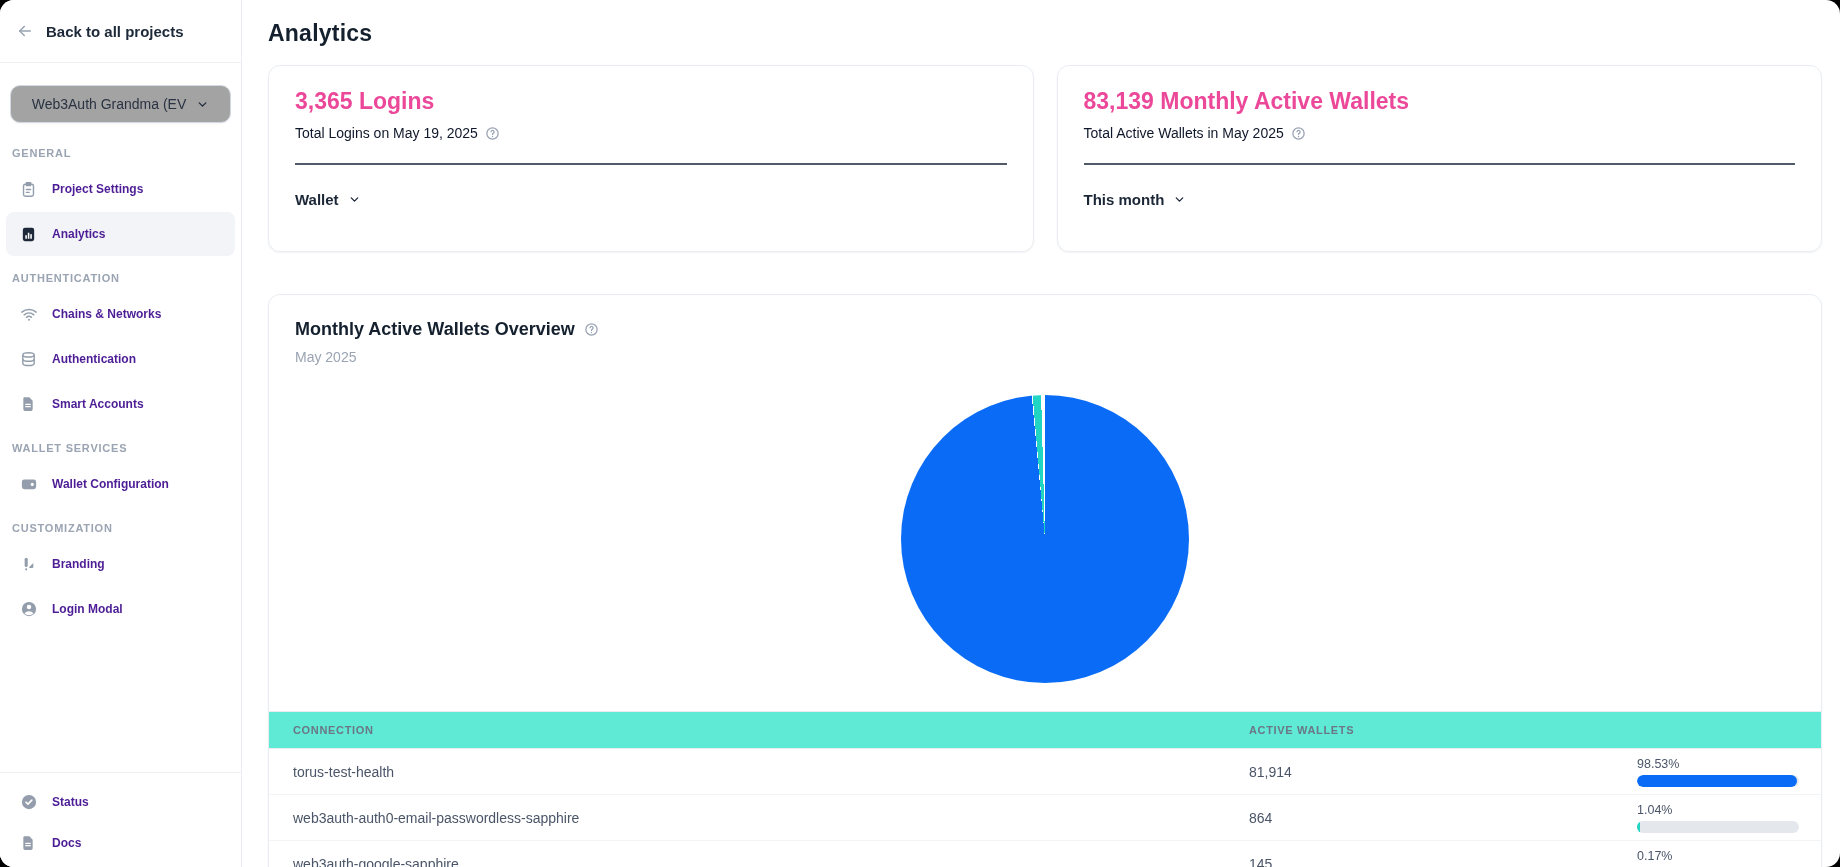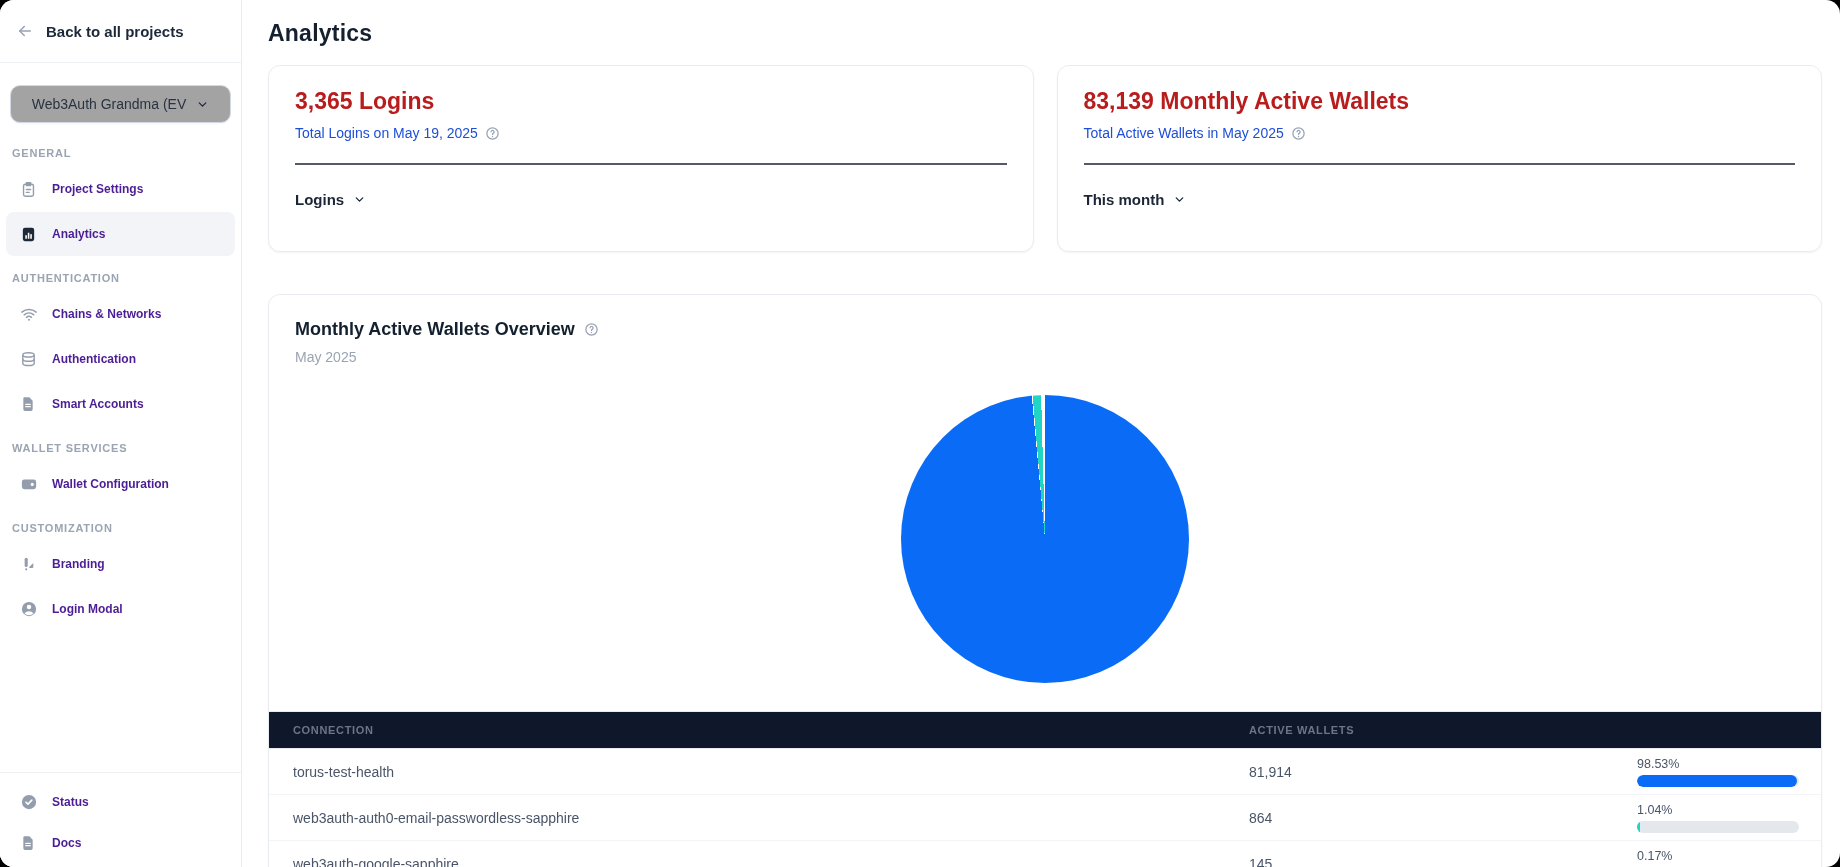--- a/index.html
+++ b/index.html
@@ -44,38 +44,38 @@
   }
   .sidebar-footer .nav-item { height:40px; }
   
   .main { flex:1; padding:0 18px 0 26px; overflow:hidden; }
   .page-title { margin-top:20px; font-size:23px; font-weight:800; color:#14202e; letter-spacing:.01em; }
   .cards { display:grid; grid-template-columns:1fr 1fr; gap:23px; margin-top:18px; }
   .stat-card {
     height:187px; border:1px solid #e9edf2; border-radius:12px; background:#fff;
     padding:22px 26px; box-shadow:0 1px 2px rgba(16,24,40,.05);
   }
-  .stat-card h2 { font-size:23px; font-weight:700; color:#b91c1c; }
-  .card-sub { margin-top:10px; display:flex; align-items:center; gap:7px; font-size:14px; color:#1d4ed8; }
+  .stat-card h2 { font-size:23px; font-weight:700; color:#ec4899; }
+  .card-sub { margin-top:10px; display:flex; align-items:center; gap:7px; font-size:14px; color:#0f172a; }
   .card-divider { margin-top:22px; border-top:2px solid #515a66; }
   .range-select { margin-top:26px; display:inline-flex; align-items:center; gap:9px;
     font-size:15px; font-weight:600; color:#1b2736; cursor:pointer; }
   .help { color:#98a2b3; display:inline-flex; cursor:pointer; }
   
   .overview-card {
     margin-top:42px; border:1px solid #e9edf2; border-radius:12px; background:#fff;
     padding-top:24px; box-shadow:0 1px 2px rgba(16,24,40,.05); height:700px;
   }
   .ov-head { padding:0 26px; }
   .ov-title { display:flex; align-items:center; gap:9px; font-size:18px; font-weight:700; color:#14202e; }
   .ov-sub { margin-top:9px; font-size:14px; color:#9aa4b2; }
   .pie { width:288px; height:288px; border-radius:50%; margin:30px auto 28px; }
   .tbl-head {
     display:grid; grid-template-columns:956px 388px 1fr; align-items:center;
-    height:38px; padding:0 24px; background:#0f172a;
+    height:38px; padding:0 24px; background:#5eead4;
     border-top:1px solid #e9edf2; border-bottom:1px solid #e9edf2;
     font-size:11px; font-weight:700; color:#6b7686; letter-spacing:.06em;
   }
   .tbl-row {
     display:grid; grid-template-columns:956px 388px 1fr; align-items:center;
     height:46px; padding:0 24px; border-bottom:1px solid #f2f4f7;
     font-size:14px; color:#4a5568;
   }
   .pct-cell { width:162px; }
   .pct-label { font-size:12.5px; color:#4a5568; margin-bottom:4px; }
@@ -234,21 +234,21 @@
           <span class="help">
             <svg width="15" height="15" viewBox="0 0 24 24" fill="none" stroke="currentColor" stroke-width="2" stroke-linecap="round">
                 <circle cx="12" cy="12" r="9"></circle>
                 <path d="M9.6 9.2a2.5 2.5 0 1 1 3.4 2.7c-.7.3-1 .8-1 1.5"></path>
                 <circle cx="12" cy="16.8" r="1.1" fill="currentColor" stroke="none"></circle>
               </svg>
           </span>
         </div>
         <div class="card-divider"></div>
         <div class="range-select">
-          <span>Logins</span>
+          <span>Wallet</span>
           <svg width="13" height="13" viewBox="0 0 24 24" fill="none" stroke="#1b2736" stroke-width="2.4" stroke-linecap="round" stroke-linejoin="round">
               <path d="M6 9l6 6 6-6"></path>
             </svg>
         </div>
       </section>
 
       <section class="stat-card">
         <h2>83,139 Monthly Active Wallets</h2>
         <div class="card-sub">
           <span>Total Active Wallets in May 2025</span>

